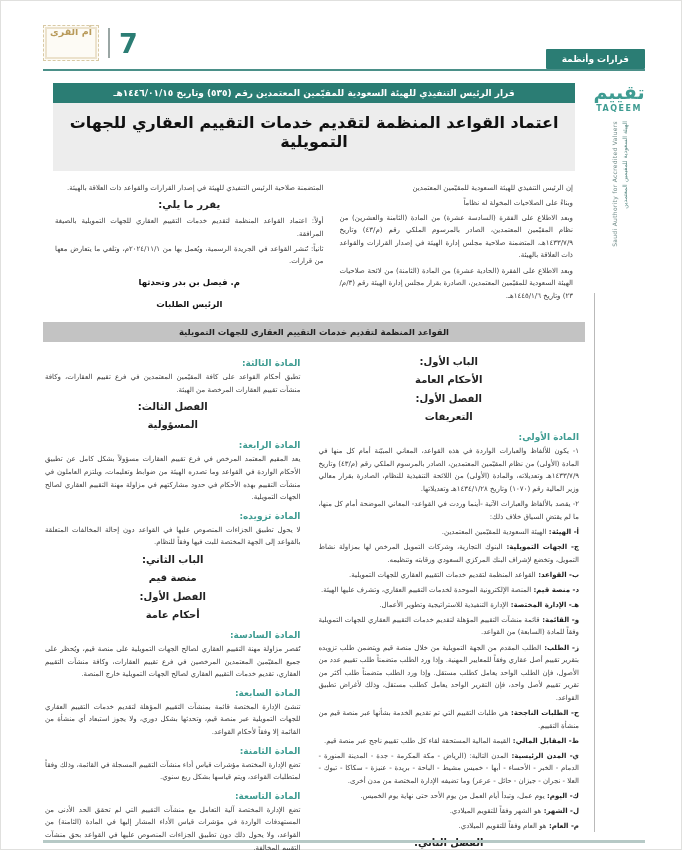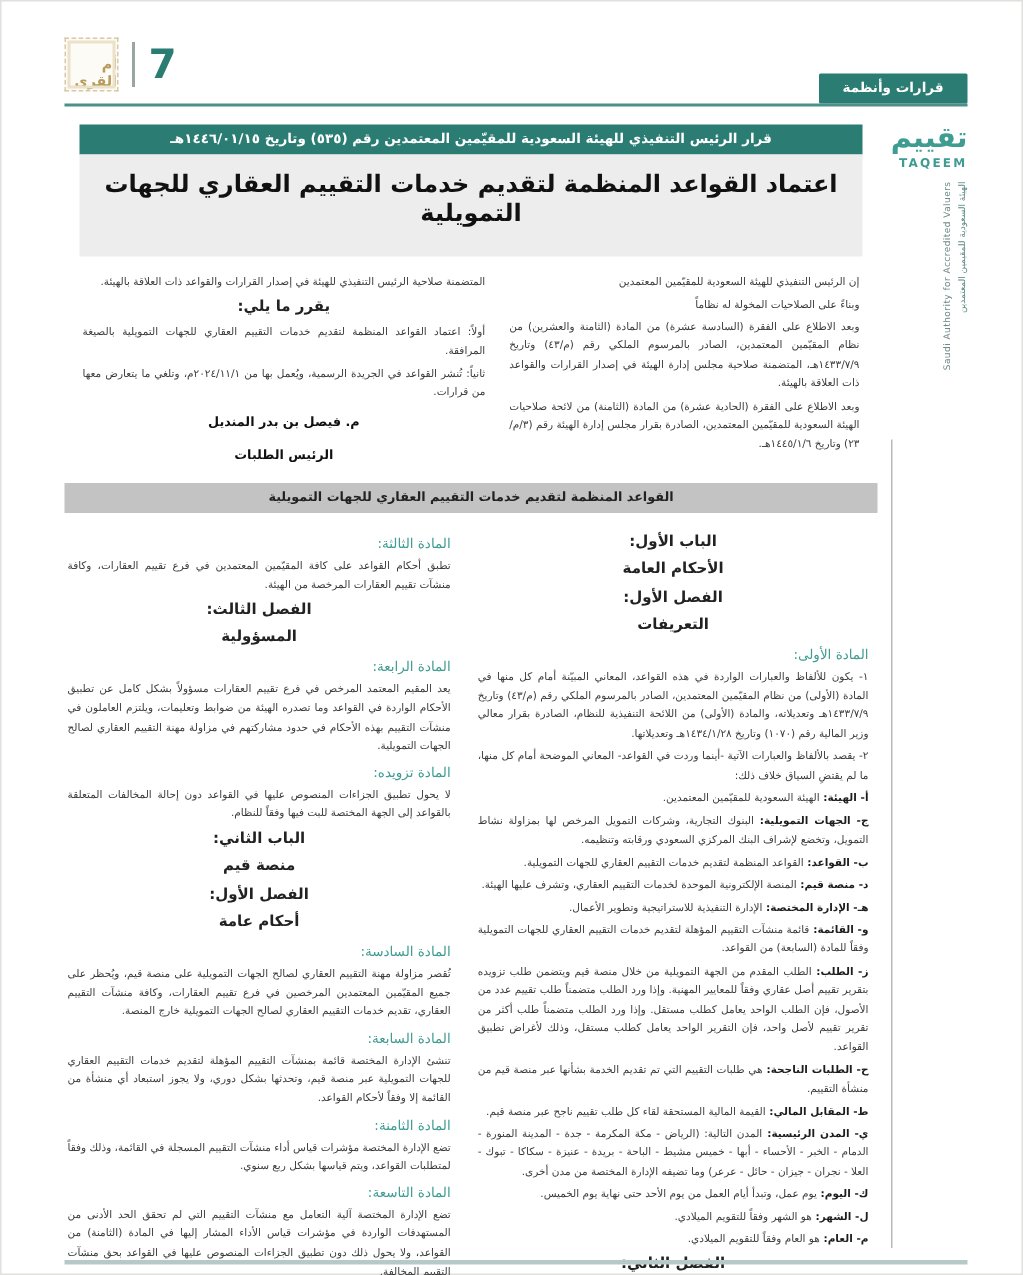--- a/index.html
+++ b/index.html
@@ -27,29 +27,29 @@
     background:var(--teal);color:#fff;font-size:9px;font-weight:bold;
     padding:5px 16px;border-radius:1px;white-space:nowrap;margin-top:32px;
   }
   .issue{text-align:left;line-height:1.5;}
   .issue-l1{color:var(--teal);font-size:6.5px;font-weight:bold;}
   .issue-l2{color:#555;font-size:6.5px;}
   .mast-left{display:flex;align-items:center;gap:9px;}
   .pagenum{color:var(--teal);font-size:27px;font-weight:bold;line-height:1;}
   .mast-div{width:2px;height:30px;background:#9aa6a4;}
   .uq-logo{
-    width:36px;height:36px;border:1px dashed var(--tan_border);
+    width:56px;height:36px;border:1px dashed var(--tan_border);
     outline:2px solid #ece2cc;outline-offset:-4px;
-    display:flex;align-items:flex-end;justify-content:center;
+    display:flex;align-items:flex-start;justify-content:center;
     color:var(--tan);font-size:9.5px;font-weight:bold;background:#fdfbf5;
   }
   .head-rule{height:2px;background:var(--teal);margin-top:6px;opacity:.85;}
   
   .main-row{display:flex;flex:1;margin-top:12px;gap:8px;min-height:0;}
-  .sidebar{width:52px;display:flex;flex-direction:column;align-items:flex-start;position:relative;}
+  .sidebar{width:52px;display:flex;flex-direction:column;align-items:center;position:relative;}
   .taqeem-ar{color:var(--teal_light);font-size:19px;font-weight:bold;line-height:1;letter-spacing:-1px;}
   .taqeem-en{color:var(--teal_light);font-size:8px;font-weight:bold;letter-spacing:1.5px;margin-top:2px;}
   .vert-wrap{display:flex;gap:3px;margin-top:8px;align-items:flex-start;}
   .vert-ar,.vert-en{
     writing-mode:vertical-rl;transform:rotate(180deg);
     font-size:6px;color:#6f8a87;white-space:nowrap;letter-spacing:.3px;
   }
   .vert-ar{color:#5d8b86;}
   .side-rule{position:absolute;right:50px;top:210px;bottom:4px;width:1px;background:#b9b9b9;}
   .content{flex:1;display:flex;flex-direction:column;min-width:0;}
@@ -73,21 +73,21 @@
   }
   
   .bodycols{display:flex;gap:18px;padding:9px 6px 0 2px;flex:1;align-items:flex-start;}
   .bodycols .col{flex:1;}
   .bodycols .col.first{flex:1.02;}
   
   .blk{color:var(--body_text);}
   .blk.p,.blk.def{font-size:7px;line-height:1.8;text-align:justify;margin:2.5px 0;}
   .blk.def b{color:#1d1d1d;}
   .blk.center{font-size:10px;font-weight:bold;text-align:center;color:#222;margin:2.5px 0;line-height:1.6;}
-  .blk.article{color:var(--teal_light);font-weight:normal;font-size:9px;margin:7px 0 3px;}
+  .blk.article{color:var(--teal_light);font-weight:bold;font-size:9px;margin:7px 0 3px;}
   .blk.sig{font-weight:bold;font-size:8.5px;color:#111;text-align:center;margin-top:6px;line-height:1.9;}
   .foot-rule{height:3px;background:#b6c9c6;margin-top:4px;}
 </style>
 </head>
 <body>
 
 <div class="sheet">
 
   <header class="masthead">
     <div class="mast-right">
@@ -124,21 +124,21 @@
             <div class="blk p">إن الرئيس التنفيذي للهيئة السعودية للمقيّمين المعتمدين</div>
             <div class="blk p">وبناءً على الصلاحيات المخولة له نظاماً</div>
             <div class="blk p">وبعد الاطلاع على الفقرة (السادسة عشرة) من المادة (الثامنة والعشرين) من نظام المقيّمين المعتمدين، الصادر بالمرسوم الملكي رقم (م/٤٣) وتاريخ ١٤٣٣/٧/٩هـ، المتضمنة صلاحية مجلس إدارة الهيئة في إصدار القرارات والقواعد ذات العلاقة بالهيئة.</div>
             <div class="blk p">وبعد الاطلاع على الفقرة (الحادية عشرة) من المادة (الثامنة) من لائحة صلاحيات الهيئة السعودية للمقيّمين المعتمدين، الصادرة بقرار مجلس إدارة الهيئة رقم (٣/م/٢٣) وتاريخ ١٤٤٥/١/٦هـ.</div>
           </div>
         <div class="col wide">
             <div class="blk p">المتضمنة صلاحية الرئيس التنفيذي للهيئة في إصدار القرارات والقواعد ذات العلاقة بالهيئة.</div>
             <div class="blk center">يقرر ما يلي:</div>
             <div class="blk p">أولاً: اعتماد القواعد المنظمة لتقديم خدمات التقييم العقاري للجهات التمويلية بالصيغة المرافقة.</div>
             <div class="blk p">ثانياً: تُنشر القواعد في الجريدة الرسمية، ويُعمل بها من ٢٠٢٤/١١/١م، وتلغي ما يتعارض معها من قرارات.</div>
-            <div class="blk sig">م. فيصل بن بدر المنديل</div>
+            <div class="blk sig">م. فيصل بن بدر وتحدثها</div>
             <div class="blk sig">الرئيس الطلبات</div>
           </div>
       </section>
 
       <div class="band">القواعد المنظمة لتقديم خدمات التقييم العقاري للجهات التمويلية</div>
 
       <section class="bodycols">
         <div class="col first">
             <div class="blk center">الباب الأول:</div>
             <div class="blk center">الأحكام العامة</div>

